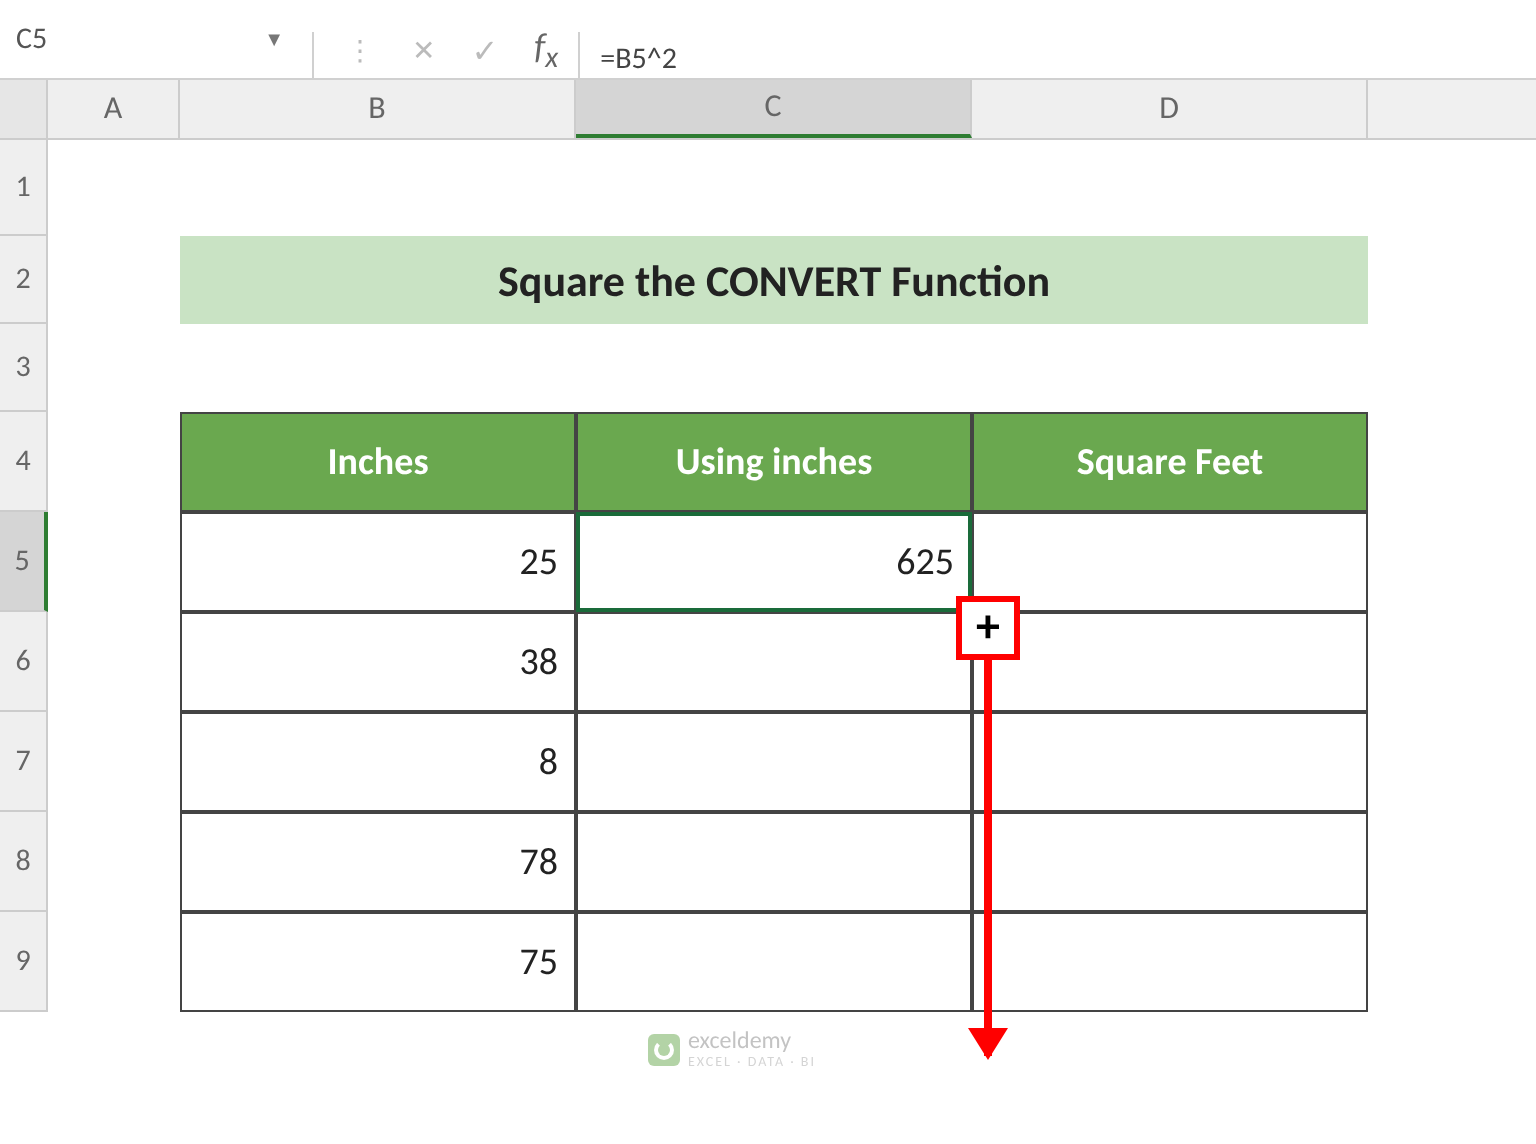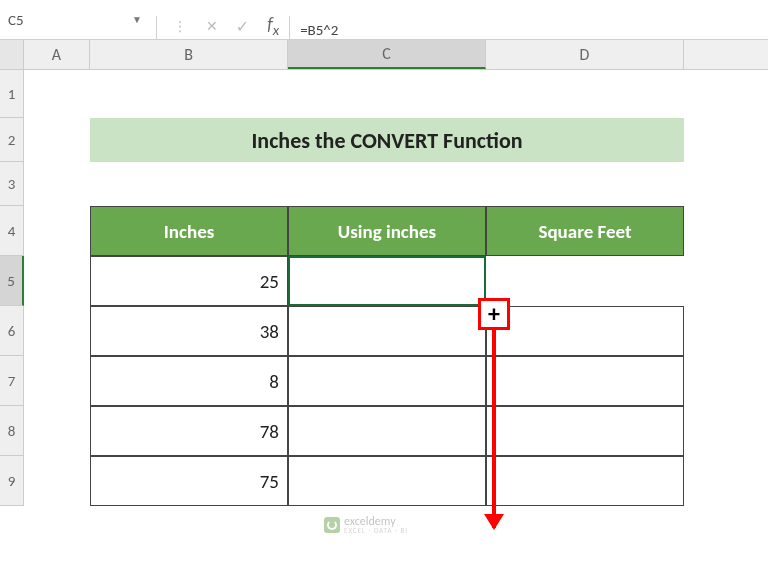--- a/index.html
+++ b/index.html
@@ -225,30 +225,31 @@
     <div class="row-h row-4">4</div>
     <div class="row-h row-5 sel">5</div>
     <div class="row-h row-6">6</div>
     <div class="row-h row-7">7</div>
     <div class="row-h row-8">8</div>
     <div class="row-h row-9">9</div>
   </div>
 
   <div class="cells">
 
-    <div class="title-banner">Inches the CONVERT Function</div>
+    <div class="title-banner">Square the CONVERT Function</div>
 
     <div class="data-table">
       <div class="thr">
         <div class="th">Inches</div>
         <div class="th">Using inches</div>
         <div class="th">Square Feet</div>
       </div>
       <div class="tr">
         <div class="td">25</div>
+        <div class="td">625</div>
         <div class="td empty"></div>
       </div>
       <div class="tr">
         <div class="td">38</div>
         <div class="td empty"></div>
         <div class="td empty"></div>
       </div>
       <div class="tr">
         <div class="td">8</div>
         <div class="td empty"></div>

